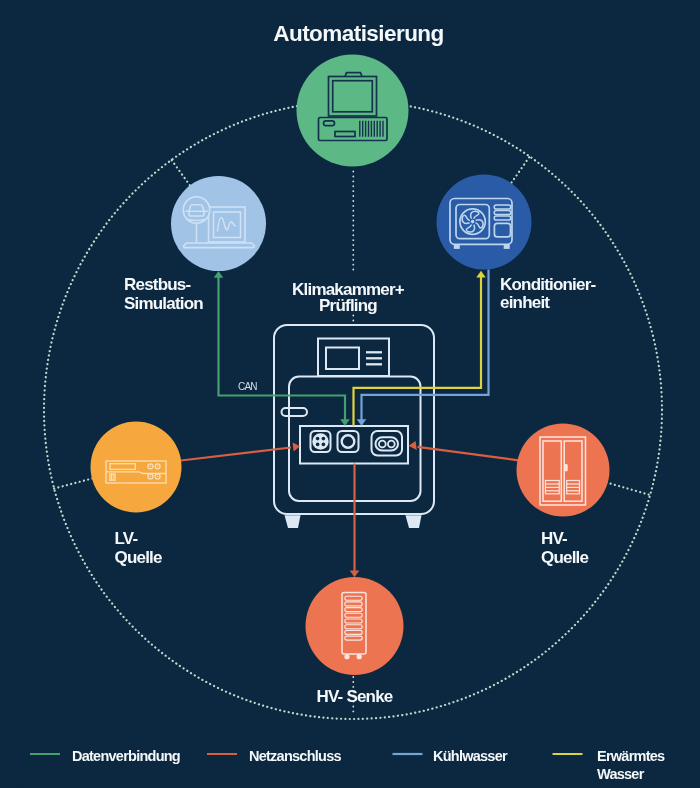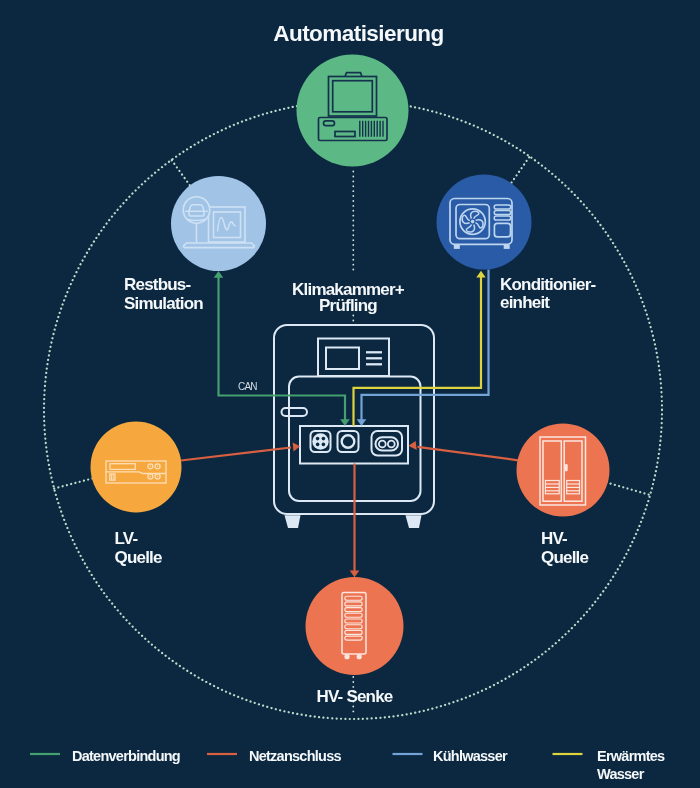--- a/index.html
+++ b/index.html
@@ -1,17 +1,17 @@
 <!DOCTYPE html>
 <html><head>
 <meta charset="utf-8">
 <style>
   html,body{margin:0;padding:0;background:#0b2840;}
   #stage{position:relative;width:700px;height:788px;overflow:hidden;background:#0b2840;
-         font-family:"Liberation Sans",sans-serif;}
+         font-family:"Liberation Sans",sans-serif;border-radius:26px;}
   svg text{font-family:"Liberation Sans",sans-serif;}
 </style>
 </head>
 <body>
 <div id="stage">
 <svg width="700" height="788" viewBox="0 0 700 788">
   <rect x="0" y="0" width="700" height="788" fill="#0b2840"></rect>
 
   <g fill="none" stroke="#bcdccb" stroke-width="2.2" stroke-linecap="round" stroke-dasharray="0.1 4.3">
     <circle cx="353" cy="410" r="309"></circle>

